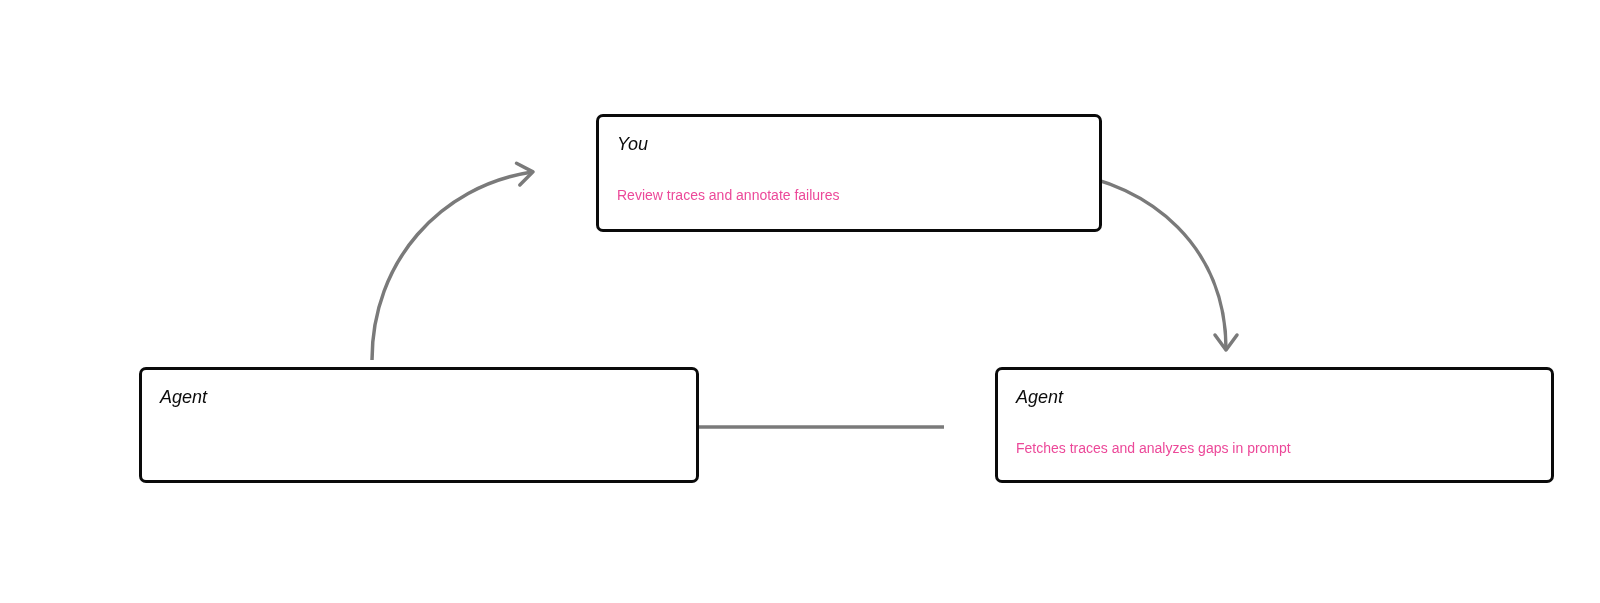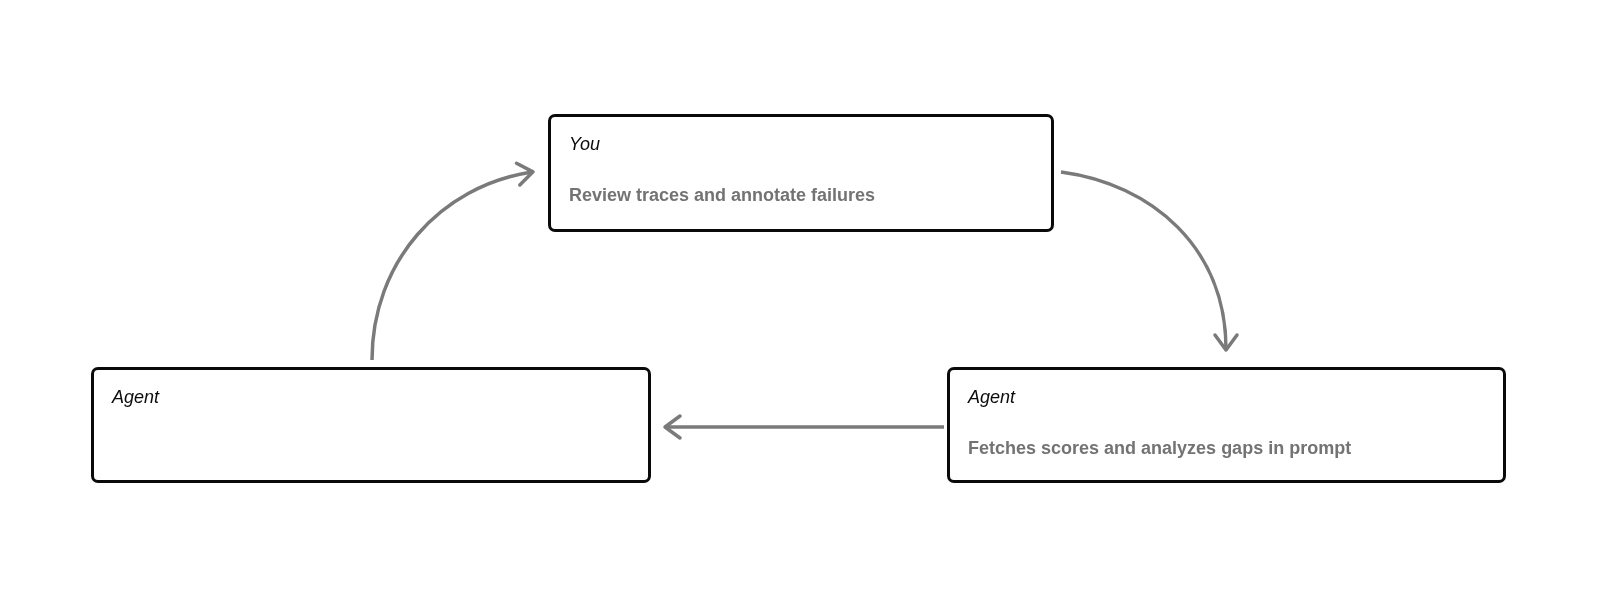--- a/index.html
+++ b/index.html
@@ -26,36 +26,37 @@
   .node {
     position: absolute;
     box-sizing: border-box;
     background: #ffffff;
     border: 3px solid #0a0a0a;
     border-radius: 7px;
     padding: 16px 20px 0 18px;
     display: flex;
     flex-direction: column;
     align-items: flex-start;
+    margin-left: 48px;
   }
   .node-actor {
     font-style: italic;
     font-size: 18px;
     font-weight: 400;
     line-height: 22px;
     color: #0b0b0b;
     margin: 0 0 26px 0;
     white-space: nowrap;
   }
   .node-action {
     font-style: normal;
-    font-size: 18px;
-    font-weight: 700;
+    font-size: 14px;
+    font-weight: 400;
     line-height: 28px;
-    color: #737373;
+    color: #ec4899;
     white-space: nowrap;
   }
   .node-review { left: 548px; top: 114px; width: 506px; height: 118px; }
   .node-update { left: 91px;  top: 367px; width: 560px; height: 116px; }
   .node-fetch  { left: 947px; top: 367px; width: 559px; height: 116px; }
 </style>
 </head>
 <body>
 
 <div class="canvas">
@@ -74,20 +75,20 @@
     <path d="M 944 427 L 666 427" fill="none" stroke="#7a7a7a" stroke-width="3.5" marker-end="url(#chevron)"></path>
   </svg>
 
   <div class="node node-review">
     <div class="node-actor">You</div>
     <div class="node-action">Review traces and annotate failures</div>
   </div>
 
   <div class="node node-fetch">
     <div class="node-actor">Agent</div>
-    <div class="node-action">Fetches scores and analyzes gaps in prompt</div>
+    <div class="node-action">Fetches traces and analyzes gaps in prompt</div>
   </div>
 
   <div class="node node-update">
     <div class="node-actor">Agent</div>
   </div>
 
 </div>
 
 </body></html>

